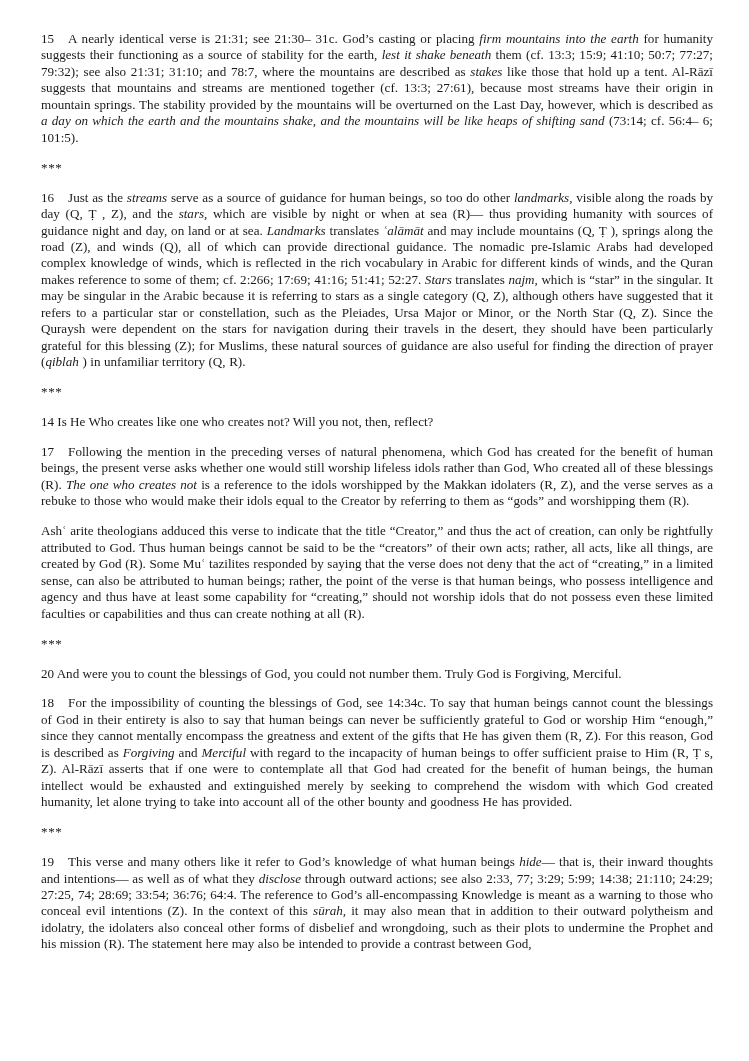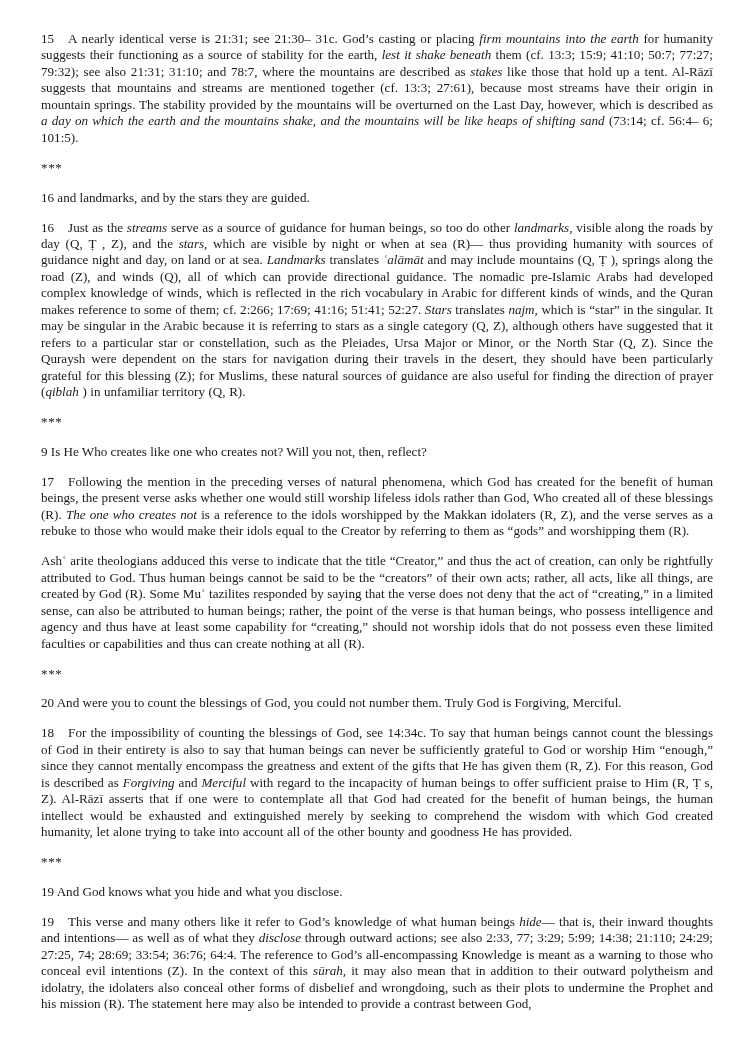--- a/index.html
+++ b/index.html
@@ -59,26 +59,24 @@
   }
   i, em { font-style: italic; }
 </style>
 </head>
 <body>
 
 <div class="page">
   <div class="page-inner" id="content">
       <p class="body-text"><span class="cnum">15</span><span class="gap"></span>A nearly identical verse is 21:31; see 21:30– 31c. God’s casting or placing <i>firm mountains into the earth</i> for humanity suggests their functioning as a source of stability for the earth, <i>lest it shake beneath</i> them (cf. 13:3; 15:9; 41:10; 50:7; 77:27; 79:32); see also 21:31; 31:10; and 78:7, where the mountains are described as <i>stakes</i> like those that hold up a tent. Al-Rāzī suggests that mountains and streams are mentioned together (cf. 13:3; 27:61), because most streams have their origin in mountain springs. The stability provided by the mountains will be overturned on the Last Day, however, which is described as <i>a day on which the earth and the mountains shake, and the mountains will be like heaps of shifting sand</i> (73:14; cf. 56:4– 6; 101:5).</p>
       <p class="sep">***</p>
-      <p class="verse-line">16 and landmarks, and by the stars they are guided.</p>
       <p class="body-text"><span class="cnum">16</span><span class="gap"></span>Just as the <i>streams</i> serve as a source of guidance for human beings, so too do other <i>landmarks,</i> visible along the roads by day (Q, Ṭ , Z), and the <i>stars,</i> which are visible by night or when at sea (R)— thus providing humanity with sources of guidance night and day, on land or at sea. <i>Landmarks</i> translates <i>ʿalāmāt</i> and may include mountains (Q, Ṭ ), springs along the road (Z), and winds (Q), all of which can provide directional guidance. The nomadic pre-Islamic Arabs had developed complex knowledge of winds, which is reflected in the rich vocabulary in Arabic for different kinds of winds, and the Quran makes reference to some of them; cf. 2:266; 17:69; 41:16; 51:41; 52:27. <i>Stars</i> translates <i>najm,</i> which is “star” in the singular. It may be singular in the Arabic because it is referring to stars as a single category (Q, Z), although others have suggested that it refers to a particular star or constellation, such as the Pleiades, Ursa Major or Minor, or the North Star (Q, Z). Since the Quraysh were dependent on the stars for navigation during their travels in the desert, they should have been particularly grateful for this blessing (Z); for Muslims, these natural sources of guidance are also useful for finding the direction of prayer (<i>qiblah</i> ) in unfamiliar territory (Q, R).</p>
       <p class="sep">***</p>
-      <p class="verse-line">9 Is He Who creates like one who creates not? Will you not, then, reflect?</p>
+      <p class="verse-line">14 Is He Who creates like one who creates not? Will you not, then, reflect?</p>
       <p class="body-text"><span class="cnum">17</span><span class="gap"></span>Following the mention in the preceding verses of natural phenomena, which God has created for the benefit of human beings, the present verse asks whether one would still worship lifeless idols rather than God, Who created all of these blessings (R). <i>The one who creates not</i> is a reference to the idols worshipped by the Makkan idolaters (R, Z), and the verse serves as a rebuke to those who would make their idols equal to the Creator by referring to them as “gods” and worshipping them (R).</p>
       <p class="body-text">Ashʿ arite theologians adduced this verse to indicate that the title “Creator,” and thus the act of creation, can only be rightfully attributed to God. Thus human beings cannot be said to be the “creators” of their own acts; rather, all acts, like all things, are created by God (R). Some Muʿ tazilites responded by saying that the verse does not deny that the act of “creating,” in a limited sense, can also be attributed to human beings; rather, the point of the verse is that human beings, who possess intelligence and agency and thus have at least some capability for “creating,” should not worship idols that do not possess even these limited faculties or capabilities and thus can create nothing at all (R).</p>
       <p class="sep">***</p>
       <p class="verse-line">20 And were you to count the blessings of God, you could not number them. Truly God is Forgiving, Merciful.</p>
       <p class="body-text"><span class="cnum">18</span><span class="gap"></span>For the impossibility of counting the blessings of God, see 14:34c. To say that human beings cannot count the blessings of God in their entirety is also to say that human beings can never be sufficiently grateful to God or worship Him “enough,” since they cannot mentally encompass the greatness and extent of the gifts that He has given them (R, Z). For this reason, God is described as <i>Forgiving</i> and <i>Merciful</i> with regard to the incapacity of human beings to offer sufficient praise to Him (R, Ṭ s, Z). Al-Rāzī asserts that if one were to contemplate all that God had created for the benefit of human beings, the human intellect would be exhausted and extinguished merely by seeking to comprehend the wisdom with which God created humanity, let alone trying to take into account all of the other bounty and goodness He has provided.</p>
       <p class="sep">***</p>
-      <p class="verse-line">19 And God knows what you hide and what you disclose.</p>
       <p class="body-text"><span class="cnum">19</span><span class="gap"></span>This verse and many others like it refer to God’s knowledge of what human beings <i>hide</i>— that is, their inward thoughts and intentions— as well as of what they <i>disclose</i> through outward actions; see also 2:33, 77; 3:29; 5:99; 14:38; 21:110; 24:29; 27:25, 74; 28:69; 33:54; 36:76; 64:4. The reference to God’s all-encompassing Knowledge is meant as a warning to those who conceal evil intentions (Z). In the context of this <i>sūrah,</i> it may also mean that in addition to their outward polytheism and idolatry, the idolaters also conceal other forms of disbelief and wrongdoing, such as their plots to undermine the Prophet and his mission (R). The statement here may also be intended to provide a contrast between God,</p>
     </div>
 </div>
 
 </body></html>

